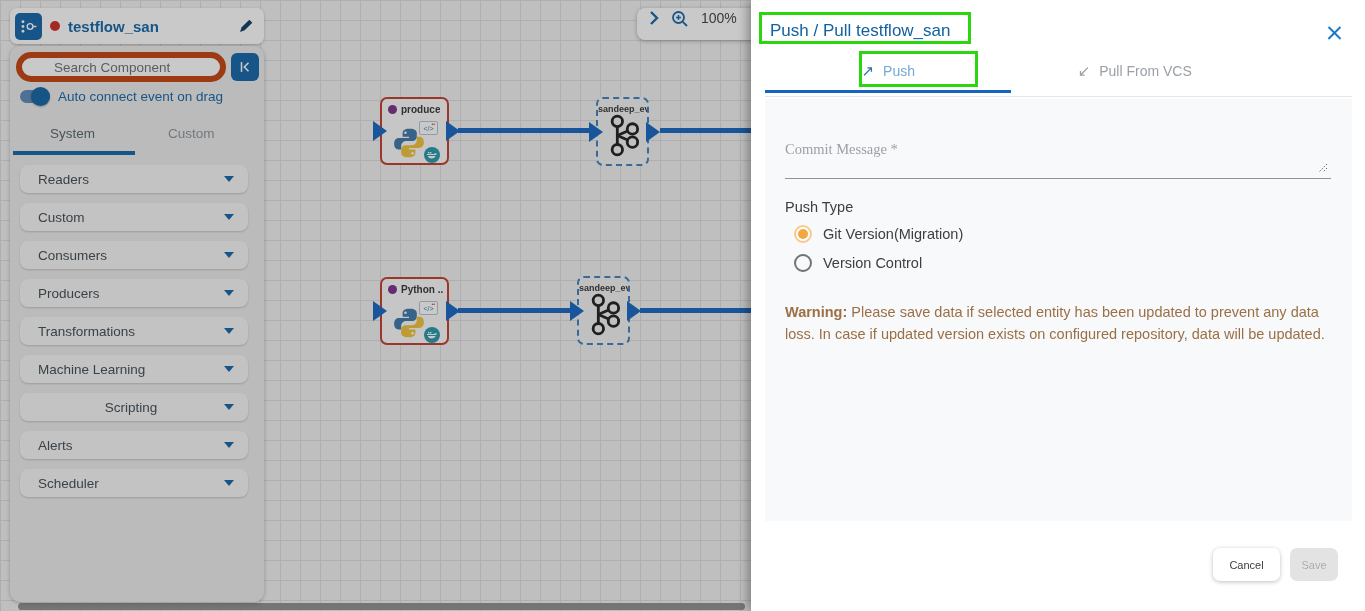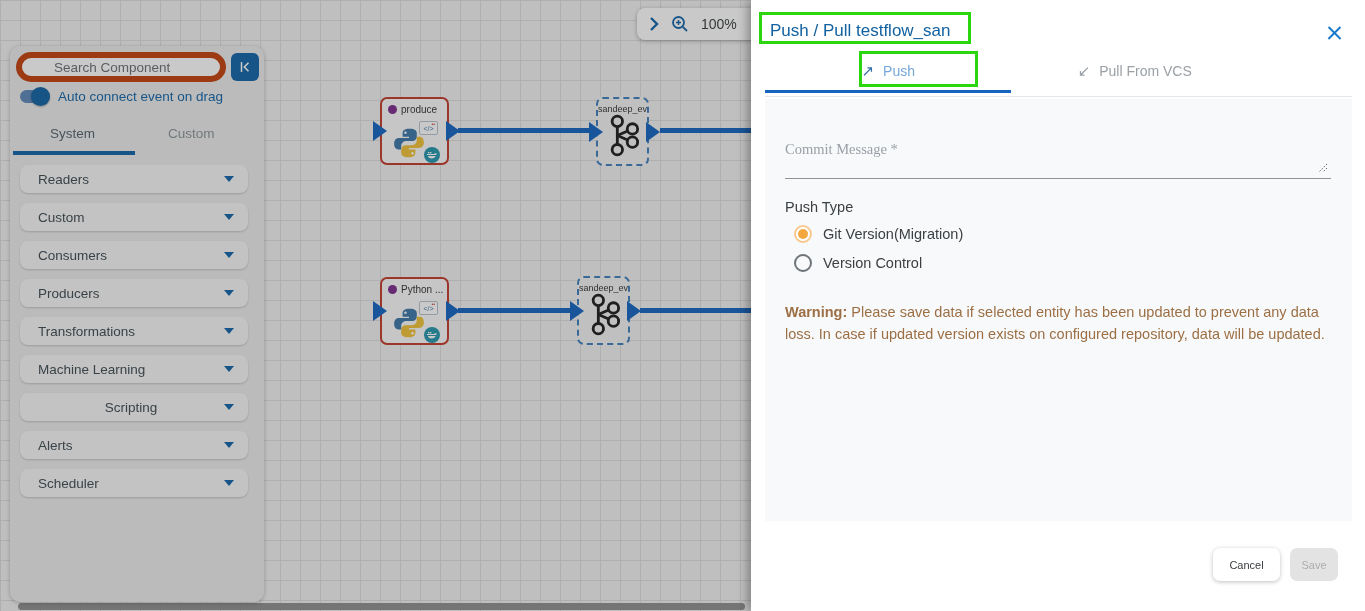--- a/index.html
+++ b/index.html
@@ -15,40 +15,40 @@
       linear-gradient(#dcdcdc 1px, transparent 1px),
       linear-gradient(90deg, #dcdcdc 1px, transparent 1px);
     background-size:20px 20px;
   }
   .edge { position:absolute; height:5px; background:#1565c0; }
   .node { position:absolute; background:#fbfbfb; border-radius:7px; }
   .node.python { width:69px; height:68px; border:2px solid #c23b2c; }
   .node.kafka  { width:53px; height:69px; border:2px dashed #3f7fbc; background:#f3f3f3; }
   .node-head { display:flex; align-items:center; gap:4px; padding:5px 4px 0 6px; }
   .dot-purple { width:9px; height:9px; border-radius:50%; background:#7b2d8b; flex:0 0 auto; }
-  .node-label { font-size:10px; color:#333; white-space:nowrap; overflow:hidden; }
+  .node-label { font-size:10px; color:#333; white-space:nowrap; overflow:hidden;font-weight:bold; }
   .kafka .node-label { font-size:9px; text-align:center; padding-top:5px; }
   .conn { position:absolute; width:0; height:0;
     border-top:10px solid transparent; border-bottom:10px solid transparent;
     border-left:14px solid #1565c0; top:50%; margin-top:-10px; }
   .conn.left  { left:-9px; }
   .conn.right { right:-13px; }
   .py-cluster { position:absolute; left:10px; top:22px; width:48px; height:42px; }
   .py-win { position:absolute; right:2px; top:0; width:19px; height:14px; background:#fff;
     border:1px solid #b9c3cc; border-radius:2px; font-size:7px; color:#3c77a8;
     display:flex; align-items:center; justify-content:center; }
   .py-win i { position:absolute; top:1px; right:2px; font-style:normal; color:#c23b2c; font-size:5px; line-height:3px;}
   .whale { position:absolute; right:0; bottom:0; width:16px; height:16px; border-radius:50%;
     background:#2496ac; display:flex; align-items:center; justify-content:center; }
   .kafka-glyph { position:absolute; left:50%; top:50%; transform:translate(-50%,-42%); }
 
   
   #toolbar { position:absolute; left:637px; top:8px; width:122px; height:32px;
     background:#fff; border-radius:8px; box-shadow:0 1px 4px rgba(0,0,0,.3);
-    display:flex; align-items:center; gap:12px; padding:12px 12px; }
+    display:flex; gap:12px; padding:2px 12px; }
   #zoom-level { font-size:14px; color:#3c4043; }
 
   
   #sb-header { position:absolute; left:10px; top:8px; width:254px; height:36px;
     background:#fff; border-radius:7px; box-shadow:0 1px 3px rgba(0,0,0,.25);
     display:flex; align-items:center; gap:8px; padding:0 10px 0 5px; }
   .app-icon { width:27px; height:27px; border-radius:5px; background:#1265a8;
     display:flex; align-items:center; justify-content:center; flex:0 0 auto; }
   .dot-red { width:10px; height:10px; border-radius:50%; background:#ce2a23; flex:0 0 auto; }
   #flow-title { font-size:15px; font-weight:bold; color:#1265a8; flex:1 1 auto; }
@@ -241,20 +241,36 @@
         <line x1="11.8" y1="11.8" x2="16" y2="16" stroke="#1265a8" stroke-width="1.8"></line>
         <line x1="5" y1="7.5" x2="10" y2="7.5" stroke="#1265a8" stroke-width="1.5"></line>
         <line x1="7.5" y1="5" x2="7.5" y2="10" stroke="#1265a8" stroke-width="1.5"></line>
       </svg>
       <span id="zoom-level">100%</span>
     </div>
 
     <div id="hscrollbar"></div>
   </div>
 
+  <div id="sb-header">
+    <span class="app-icon">
+      <svg width="19" height="19" viewBox="0 0 24 24">
+        <circle cx="5" cy="6" r="1.8" fill="#fff"></circle>
+          <circle cx="5" cy="12" r="1.8" fill="#fff"></circle>
+          <circle cx="5" cy="18" r="1.8" fill="#fff"></circle>
+        <circle cx="14" cy="12" r="3.6" fill="none" stroke="#fff" stroke-width="1.8"></circle>
+        <line x1="17.6" y1="12" x2="22" y2="12" stroke="#fff" stroke-width="1.8"></line>
+      </svg>
+    </span>
+    <span class="dot-red"></span>
+    <span id="flow-title">testflow_san</span>
+    <svg width="16" height="16" viewBox="0 0 24 24">
+      <path d="M3 21l2.5-7L17 2.5 21.5 7 10 18.5 3 21z" fill="#0d3c61"></path>
+    </svg>
+  </div>
 
   <div id="sb-panel">
     <svg class="search-glyph" width="15" height="15" viewBox="0 0 18 18">
       <circle cx="7.5" cy="7.5" r="5.5" stroke="#555" stroke-width="1.8" fill="none"></circle>
       <line x1="11.8" y1="11.8" x2="16" y2="16" stroke="#555" stroke-width="1.8"></line>
     </svg>
     <input id="search-input" type="text" placeholder="Search Component" style="">
     <div id="collapse-btn">
       <svg width="14" height="14" viewBox="0 0 20 20">
         <line x1="5" y1="3" x2="5" y2="17" stroke="#fff" stroke-width="2.2"></line>

